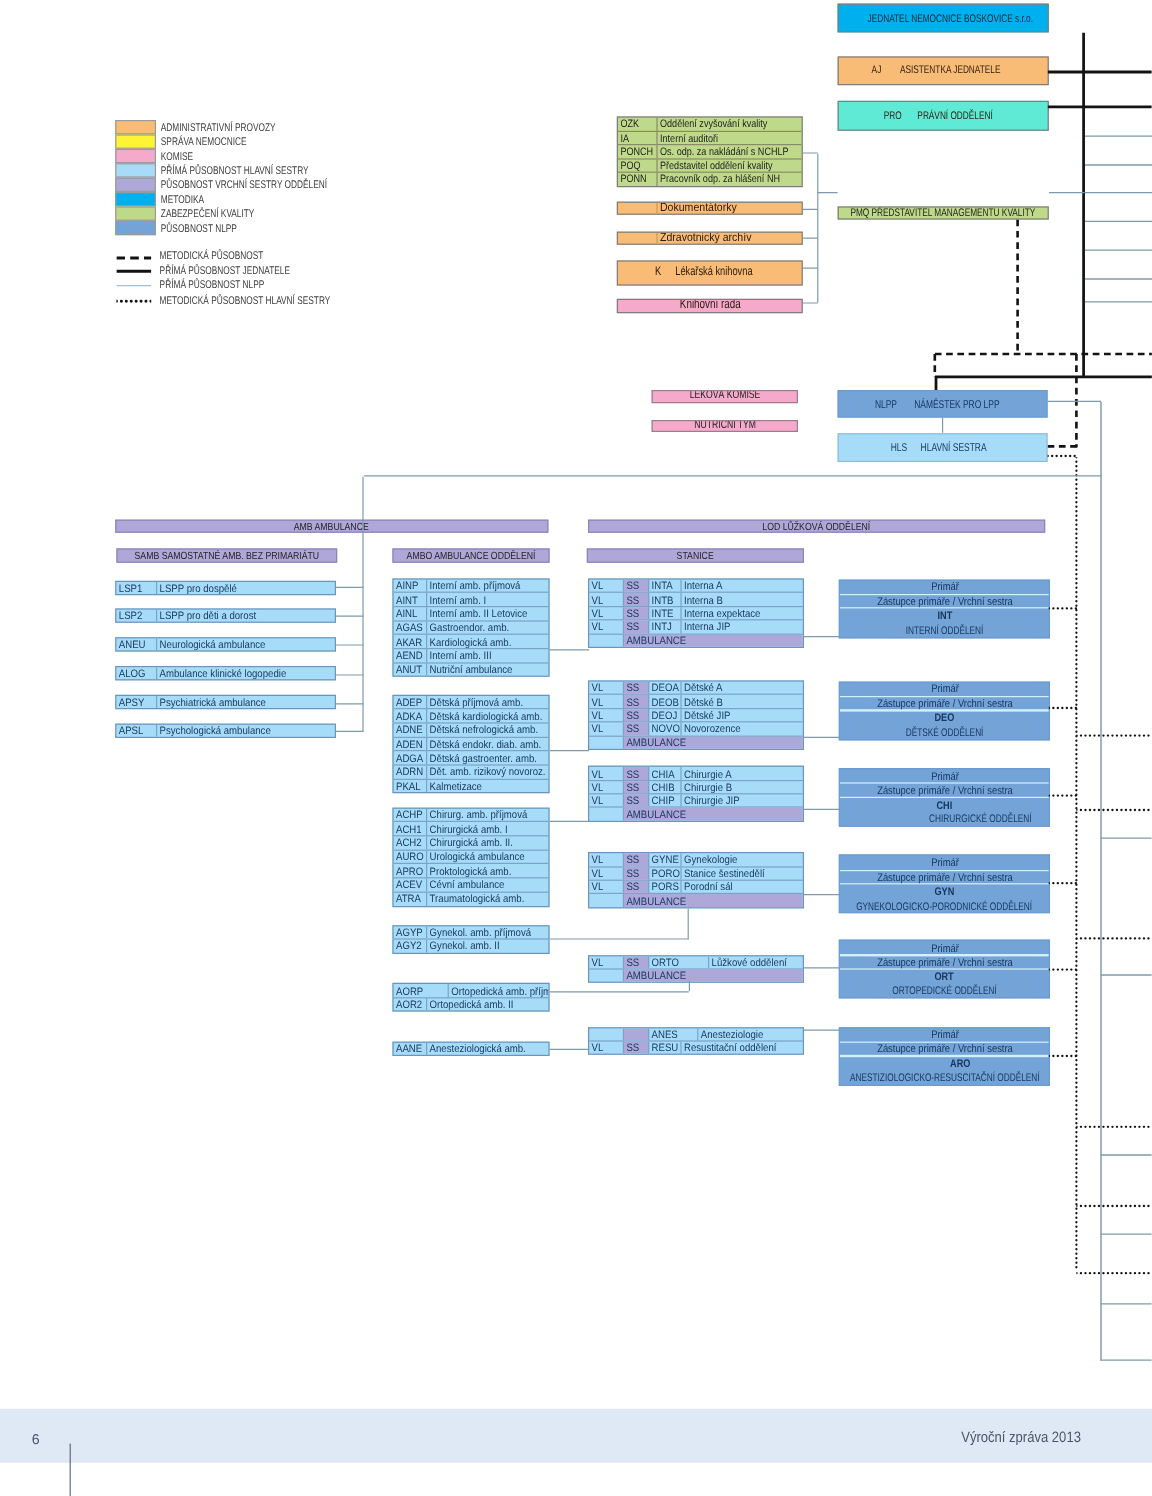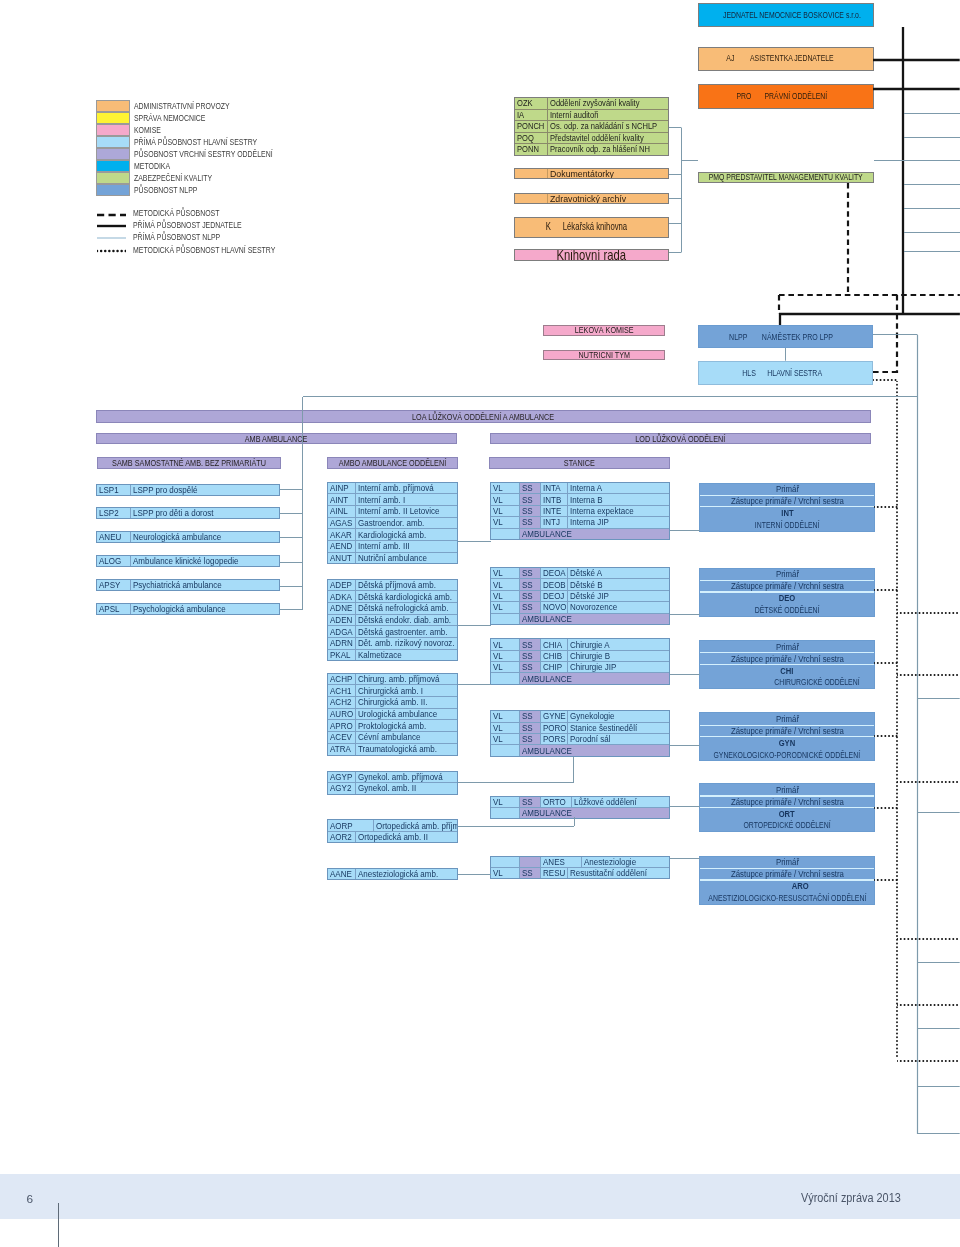--- a/index.html
+++ b/index.html
@@ -70,21 +70,21 @@
     </svg>
 <div class="lg-tx" style="left:133.3px;top:245.80px;">METODICKÁ PŮSOBNOST HLAVNÍ SESTRY</div>
 <div class="bx" style="left:698.00px;top:3.20px;width:176.00px;height:24.00px;background:#00B0EE;border-color:#7d7d7d;font-size:9.2px;color:#13253c;">
       <div class="t" style="">JN</div>
       <div class="t" style="">JEDNATEL NEMOCNICE BOSKOVICE s.r.o.</div>
     </div>
 <div class="bx" style="left:698.00px;top:46.50px;width:176.00px;height:24.50px;background:#F8BC77;border-color:#7d7d7d;font-size:9.2px;color:#2b1d0e;">
       <div class="t" style="">AJ</div>
       <div class="t" style="">ASISTENTKA JEDNATELE</div>
     </div>
-<div class="bx" style="left:698.00px;top:84.00px;width:176.00px;height:24.50px;background:#f97316;border-color:#7d7d7d;font-size:9.2px;color:#2b1d0e;">
+<div class="bx" style="left:698.00px;top:84.00px;width:176.00px;height:24.50px;background:#5eead4;border-color:#7d7d7d;font-size:9.2px;color:#2b1d0e;">
       <div class="t" style="">PRO</div>
       <div class="t" style="">PRÁVNÍ ODDĚLENÍ</div>
     </div>
 <div class="bx" style="left:698px;top:171.9px;width:176px;height:10.9px;background:#BFD98A;border-color:#7d7d7d;font-size:9.2px;color:#1d1d1b;">
       <div class="t">PMQ PŘEDSTAVITEL MANAGEMENTU KVALITY</div>
     </div>
 <div class="tbl" style="left:514.0px;top:97.2px;width:155.0px;height:58.5px;background:#BFD98A;border-color:#7d7d7d;">
       <div class="tr" style="border-color:#8a8a6a;">
         <div class="tc bd" style="width:33.3px;border-color:#8a8a6a;color:#1d1d1b;">
           <span class="t" style="transform:scaleX(0.84)">OZK</span>
@@ -139,40 +139,37 @@
         <div class="tc bd" style="width:33.3px;border-color:#c79a5e;"></div>
         <div class="tc" style="flex:1;color:#271a0d;padding-left:1.6px;font-size:9.9px;">
           <span class="t">Zdravotnický archív</span>
         </div>
       </div>
     </div>
 <div class="bx" style="left:514.0px;top:216.5px;width:155.0px;height:21.9px;background:#F8BC77;border-color:#7d7d7d;font-size:10.3px;color:#271a0d;">
       <div class="t">K</div>
       <div class="t">Lékařská knihovna</div>
     </div>
-<div class="bx" style="left:514.0px;top:249.3px;width:155.0px;height:11.3px;background:#F5A9CB;border-color:#7d7d7d;font-size:15px;color:#271a0d;">
+<div class="bx" style="left:514.0px;top:249.3px;width:155.0px;height:11.3px;background:#F5A9CB;border-color:#7d7d7d;font-size:11px;color:#271a0d;">
       <div class="t">Knihovní rada</div>
     </div>
 <div class="bx" style="left:542.9px;top:324.8px;width:122.4px;height:10.8px;background:#F5A9CB;border-color:#9d7d8d;font-size:9.6px;">
       <div class="t">LÉKOVÁ KOMISE</div>
     </div>
 <div class="bx" style="left:542.9px;top:349.5px;width:122.4px;height:10.8px;background:#F5A9CB;border-color:#9d7d8d;font-size:9.6px;">
       <div class="t">NUTRIČNÍ TÝM</div>
     </div>
 <div class="bx" style="left:697.7px;top:324.7px;width:175.6px;height:23.6px;background:#74A3D7;border-color:#6b9cd0;font-size:9.4px;color:#16355e;">
       <div class="t">NLPP</div>
       <div class="t">NÁMĚSTEK PRO LPP</div>
     </div>
 <div class="bx" style="left:697.7px;top:361px;width:175.6px;height:23.8px;background:#A7DCF8;border-color:#8fbcdc;font-size:9.4px;color:#16355e;">
       <div class="t">HLS</div>
       <div class="t">HLAVNÍ SESTRA</div>
     </div>
-<div class="bar" style="left:95.8px;top:410.4px;width:775.5px;height:12.8px;">
-      <div class="t">LOA LŮŽKOVÁ ODDĚLENÍ A AMBULANCE</div>
-    </div>
 <div class="bar" style="left:95.8px;top:433.2px;width:361px;height:11.2px;">
       <div class="t">AMB AMBULANCE</div>
     </div>
 <div class="bar" style="left:489.5px;top:433.2px;width:381.8px;height:11.2px;">
       <div class="t">LOD  LŮŽKOVÁ ODDĚLENÍ</div>
     </div>
 <div class="bar" style="left:96.6px;top:457.4px;width:184.5px;height:11.2px;">
       <div class="t">SAMB SAMOSTATNÉ AMB. BEZ PRIMARIÁTU</div>
     </div>
 <div class="bar" style="left:326.6px;top:457.4px;width:131.2px;height:11.2px;">
@@ -690,21 +687,21 @@
       </div>
     </div>
 <div class="tbl" style="left:489.9px;top:796.2px;width:179.8px;height:23.20px;">
       <div class="tr">
         <div class="tc bd" style="width:29.1px;">
           <span class="t">VL</span>
         </div>
         <div class="tc bd" style="width:20.6px;background:#ADA8D8;">
           <span class="t">SS</span>
         </div>
-        <div class="tc bd" style="width:31px;">
+        <div class="tc bd" style="width:50px;">
           <span class="t">ORTO</span>
         </div>
         <div class="tc" style="flex:1;">
           <span class="t">Lůžkové oddělení</span>
         </div>
       </div>
       <div class="tr last">
         <div class="tc bd" style="width:29.1px;"></div>
         <div class="tc" style="flex:1;background:#ADA8D8;">
           <span class="t">AMBULANCE</span>

